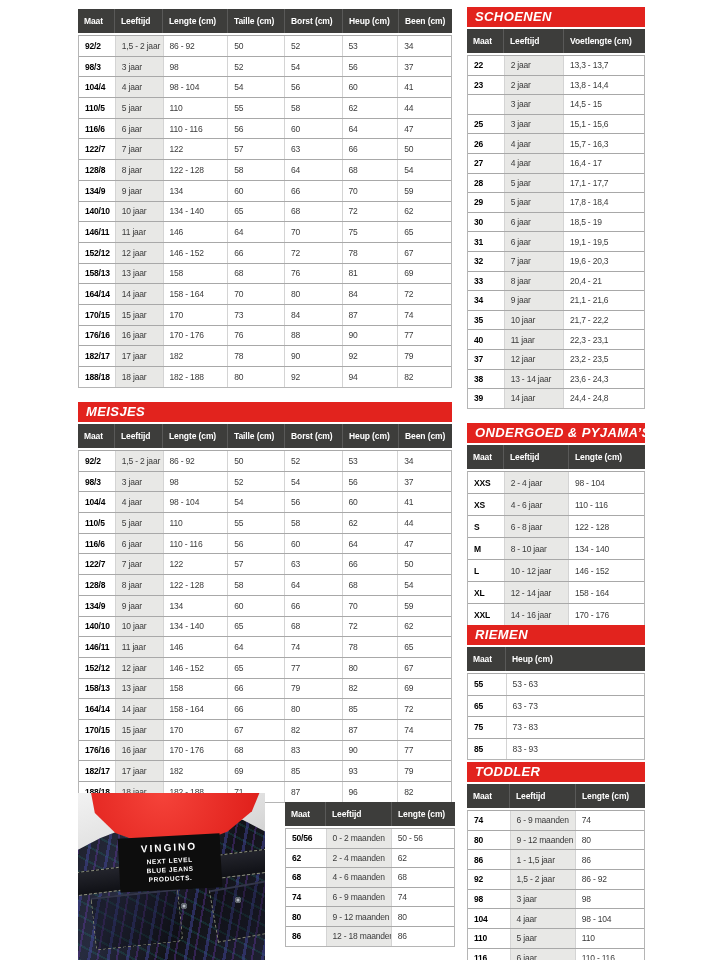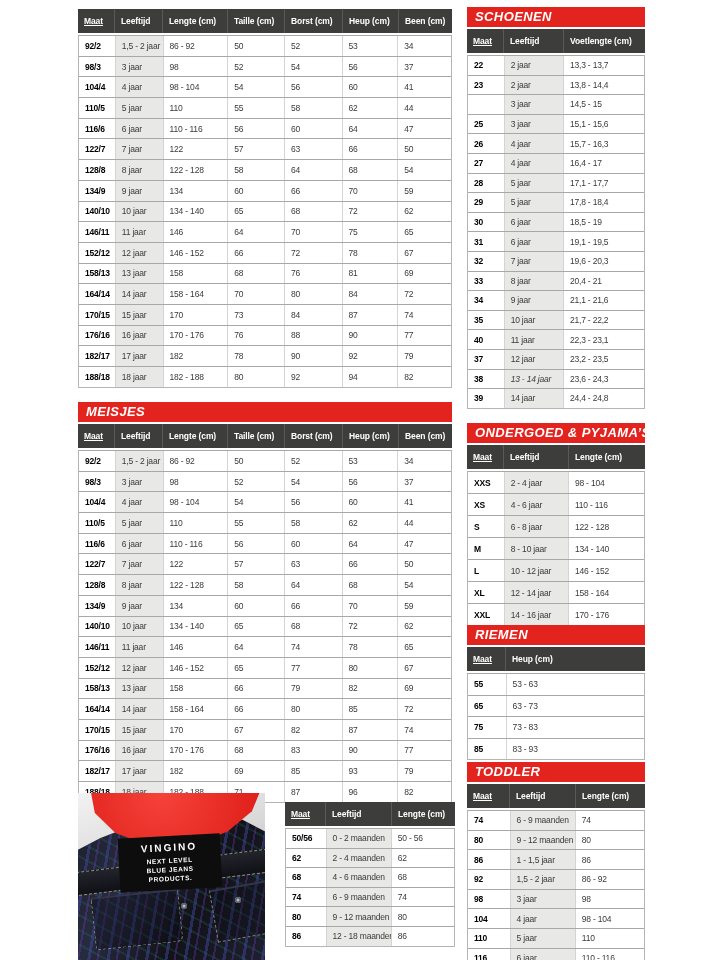--- a/index.html
+++ b/index.html
@@ -18,21 +18,21 @@
     padding-left:8px;white-space:nowrap;overflow:hidden;
   }
   .t-head{
     display:flex;margin-top:2px;background:var(--dark);height:24px;
   }
   .t-head .t-cell{
     display:flex;align-items:center;color:#fff;font-weight:bold;font-size:8.5px;
     padding-left:6px;box-sizing:border-box;letter-spacing:-.1px;
     border-left:1px solid rgba(255,255,255,.15);overflow:hidden;white-space:nowrap;
   }
-  .t-head .t-cell:first-child{border-left:none;text-decoration:underline;}
+  .t-head .t-cell:first-child{border-left:none;}
   .t-body{
     margin-top:2px;border:1px solid #b5b5b5;border-top:1px solid #a8a8a8;background:#fff;
   }
   .t-data{display:flex;height:var(--rh);border-bottom:1px solid #a8a8a8;}
   .t-data:last-child{border-bottom:none;}
   .t-data .t-cell{
     display:flex;align-items:center;font-size:8.5px;color:#3a3a3a;
     padding-left:6px;box-sizing:border-box;letter-spacing:-.2px;
     border-left:1px solid #d4d4d4;overflow:hidden;white-space:nowrap;background:#fff;
   }
@@ -340,21 +340,21 @@
           <div class="t-cell c-gray" style="width: 60px;">11 jaar</div>
           <div class="t-cell" style="width: 82px;">22,3 - 23,1</div>
         </div>
         <div class="t-data">
           <div class="t-cell c-maat" style="width: 36px;">37</div>
           <div class="t-cell c-gray" style="width: 60px;">12 jaar</div>
           <div class="t-cell" style="width: 82px;">23,2 - 23,5</div>
         </div>
         <div class="t-data">
           <div class="t-cell c-maat" style="width: 36px;">38</div>
-          <div class="t-cell c-gray" style="width: 60px; font-style: italic;">13 - 14 jaar</div>
+          <div class="t-cell c-gray" style="width: 60px;">13 - 14 jaar</div>
           <div class="t-cell" style="width: 82px;">23,6 - 24,3</div>
         </div>
         <div class="t-data">
           <div class="t-cell c-maat" style="width: 36px;">39</div>
           <div class="t-cell c-gray" style="width: 60px;">14 jaar</div>
           <div class="t-cell" style="width: 82px;">24,4 - 24,8</div>
         </div>
       </div>
     </section>
 

